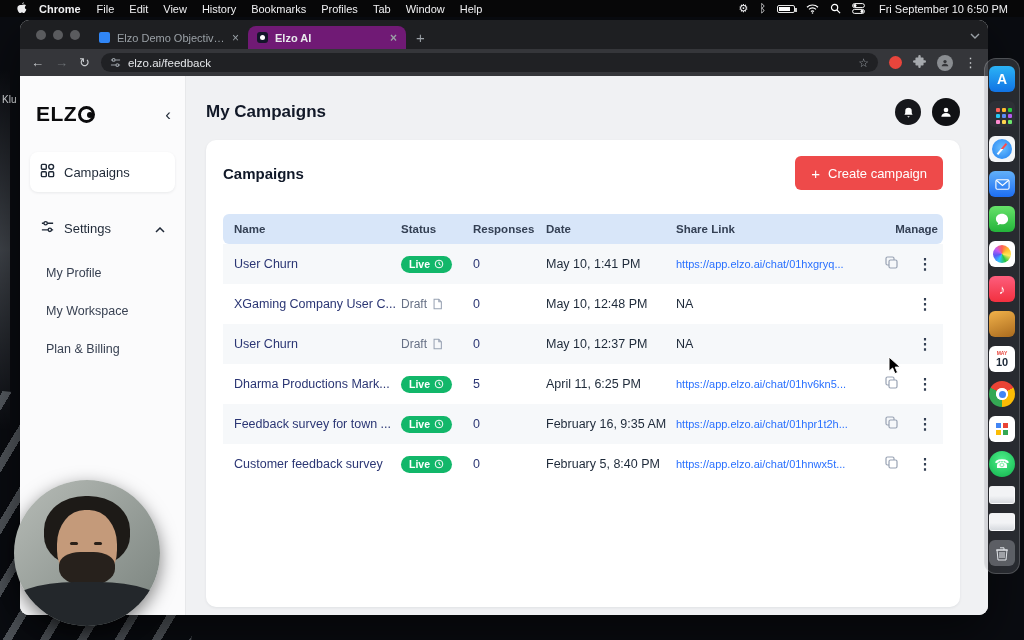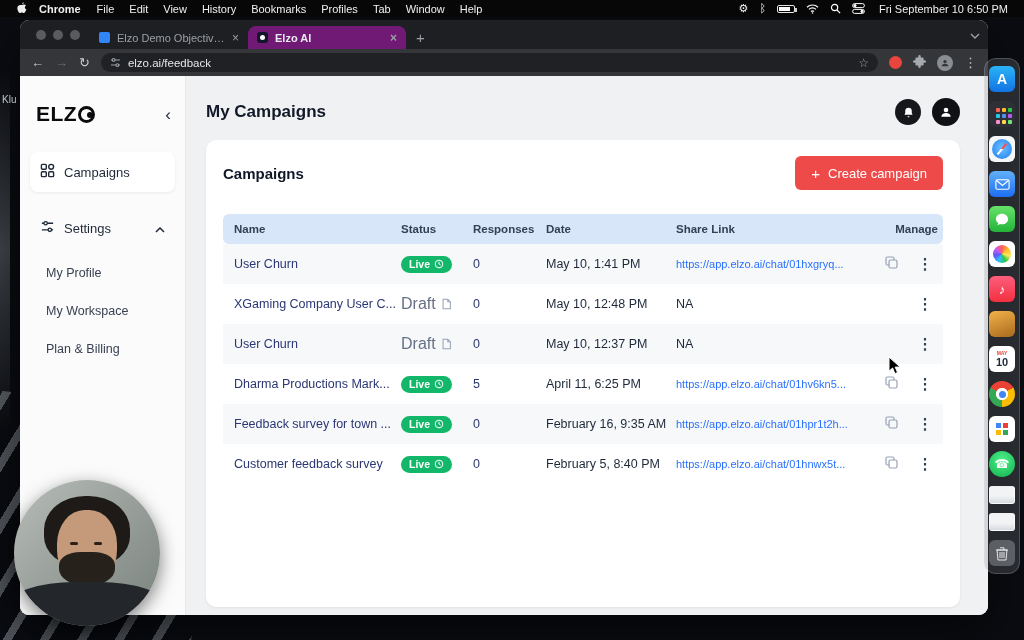--- a/index.html
+++ b/index.html
@@ -96,21 +96,21 @@
   .trow:nth-child(even) { background:#f6f8fa; }
   .td.name { color:#2b3674; font-weight:500; white-space:nowrap; overflow:hidden; }
   .td.resp { color:#2b3674; }
   .td.date { color:#1d2939; }
   .td.link { color:#2970ff; font-size:11px; white-space:nowrap; overflow:hidden; }
   .td.link.na { color:#1d2939; font-size:12.5px; }
   .td.copy, .td.manage { display:flex; justify-content:center; }
   .kebab { color:#344054; font-size:15px; font-weight:bold; }
   .badge { display:inline-flex; align-items:center; gap:4px; background:#12b76a; color:#fff;
     border-radius:10px; padding:2.5px 8px; font-size:10.5px; font-weight:bold; }
-  .draft { display:inline-flex; align-items:center; gap:5px; color:#667085; font-size:16px; }
+  .draft { display:inline-flex; align-items:center; gap:5px; color:#667085; font-size:12px; }
 
   
   .recorder { position:absolute; left:18px; top:188px; width:30px; background:rgba(38,38,41,.96);
     border-radius:15px; display:flex; flex-direction:column; align-items:center; gap:12px;
     padding:12px 0 13px; z-index:20; box-shadow:0 4px 14px rgba(0,0,0,.5); }
   .rec-stop { width:11px; height:11px; border-radius:3px; background:#98989d; }
   .rec-timer { color:#fff; font-size:9px; }
   .rec-pause { display:flex; gap:3px; }
   .rec-pause i { width:2.5px; height:10px; background:#b9b9be; display:block; }
   .rec-glyph { color:#b9b9be; font-size:13px; line-height:1; }

